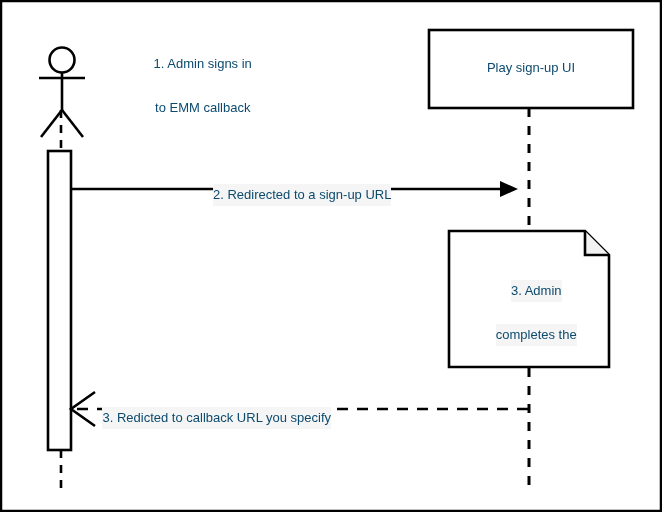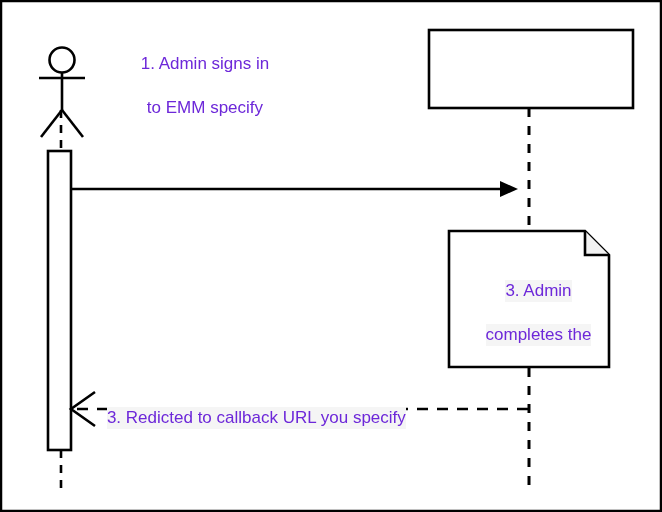--- a/index.html
+++ b/index.html
@@ -21,24 +21,24 @@
   #diagram-svg {
     position: absolute;
     left: 0;
     top: 0;
     width: 662px;
     height: 512px;
   }
   .txt {
     position: absolute;
     font-family: "Liberation Sans", sans-serif;
-    color: #6d28d9;
+    color: #0c4a6e;
     white-space: pre;
     line-height: 22px;
-    font-size: 17px;
+    font-size: 13px;
   }
   .txt-center {
     text-align: center;
   }
   .hl {
     background: #f5f5f5;
   }
   #actor-caption {
     left: 88px;
     top: 31px;
@@ -109,24 +109,28 @@
     </g>
 
     <g>
       <line x1="528" y1="409" x2="76" y2="409" stroke="#000000" stroke-width="2.6" stroke-dasharray="11,9"></line>
       <polyline points="95,392 71,409 95,426" fill="none" stroke="#000000" stroke-width="2.6" stroke-linecap="butt" stroke-linejoin="miter"></polyline>
     </g>
   </svg>
 
   <div class="txt txt-center" id="actor-caption">
     <span>1. Admin signs in</span><br>
-    <span>to EMM specify</span>
+    <span>to EMM callback</span>
   </div>
 
+  <div class="txt txt-center" id="lifeline-box-label">Play sign-up UI</div>
 
+  <div class="txt txt-center" id="msg2-label">
+    <span class="hl">2. Redirected to a sign-up URL</span>
+  </div>
 
   <div class="txt" id="msg4-label">
     <span class="hl">3. Redicted to callback URL you specify</span>
   </div>
 
   <div class="txt txt-center" id="note-text">
     <span class="hl">3. Admin</span><br>
     <span class="hl">completes the</span><br>
   </div>
 

